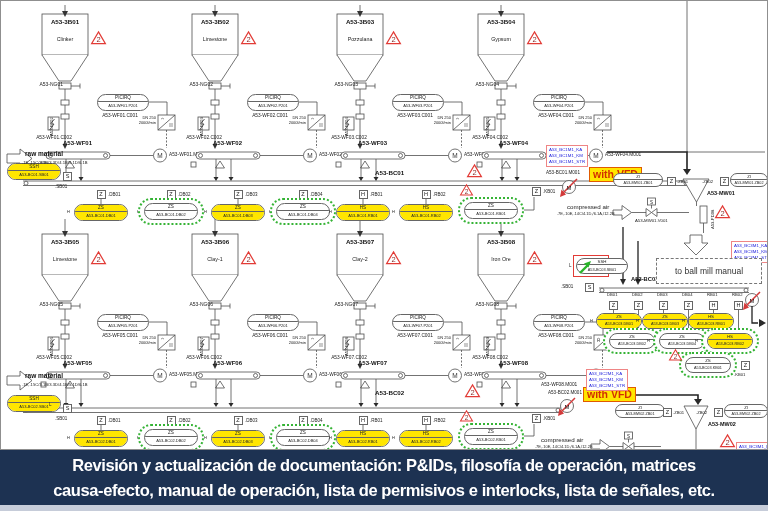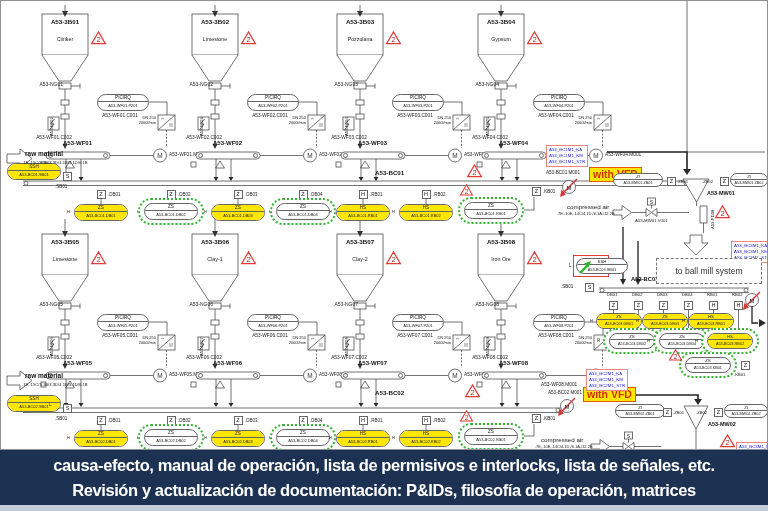--- a/index.html
+++ b/index.html
@@ -771,31 +771,31 @@
         <div class="fn" style="position: static; font-size: 4.2px;">ZI</div>
         <div class="tg" style="position: static; font-size: 3.8px;">A53-MW02.ZB02</div>
       </div>
       <div class="lbl" style="position: absolute; left: 707px; top: 420px; font-size: 5.5px; font-weight: 600; color: rgb(17, 17, 17);">A53-MW02</div>
       <svg style="left:719px;top:433px" width="15" height="13.5" viewBox="0 0 15 13.5">
         <path d="M7.5 0.9 L14.4 12.6 H0.6 Z" fill="#fff" stroke="#e23b36" stroke-width="1.2"></path>
         <text x="7.5" y="11" text-anchor="middle" font-size="7.5" fill="#8a2f2b">2</text>
       </svg>
       <div class="lbl" style="position: absolute; left: 634px; top: 218px; font-size: 4.3px;">A53-MW01.V001</div>
       <div class="lbl" style="position: absolute; left: 710px; top: 228px; font-size: 4.2px; transform: rotate(-90deg); transform-origin: 0px 0px;">A53-PD08</div>
-      <div class="dashbox" style="position: absolute; left: 655px; top: 257px; width: 106px; height: 26px;">to ball mill system</div>
+      <div class="dashbox" style="position: absolute; left: 655px; top: 257px; width: 106px; height: 26px;">to ball mill manual</div>
       <div class="blue" style="position: absolute; left: 735px; top: 441px;">
         <div style="position: static;">A53_BC3M1_KA</div>
       </div>
       <div class="lbl" style="position: absolute; left: 24px; top: 149px; font-size: 6.5px; font-weight: 600; color: rgb(17, 17, 17);">raw material</div>
       <div class="lbl" style="position: absolute; left: 21px; top: 160px; font-size: 4.2px;">.1E,.15C/3.1B/3.3D/4.1B/5.1D/6.1B</div>
       <div class="lbl" style="position: absolute; left: 24px; top: 371px; font-size: 6.5px; font-weight: 600; color: rgb(17, 17, 17);">raw material</div>
       <div class="lbl" style="position: absolute; left: 21px; top: 382px; font-size: 4.2px;">.1E,.15C/3.1B/3.3D/4.1B/5.1D/6.1B</div>
       <div class="lbl" style="position: absolute; left: 566px; top: 202px; font-size: 6.2px;">compressed air</div>
       <div class="lbl" style="position: absolute; left: 556px; top: 211px; font-size: 4px;">.7E,.10E,.14C/4.1D,/6.1A,/12.2B</div>
       <div class="lbl" style="position: absolute; left: 540px; top: 435px; font-size: 6.2px;">compressed air</div>
       <div class="lbl" style="position: absolute; left: 534px; top: 444px; font-size: 4px;">.7E,.10E,.14C/4.1D,/6.1A,/12.2B</div>
     </div>
   <div class="banner">
+    <div>Revisión y actualización de documentación: P&amp;IDs, filosofía de operación, matrices</div>
     <div>causa-efecto, manual de operación, lista de permisivos e interlocks, lista de señales, etc.</div>
-    <div>Revisión y actualización de documentación: P&amp;IDs, filosofía de operación, matrices</div>
   </div>
   <div class="strip"></div>
 </div>
 
 </body></html>

